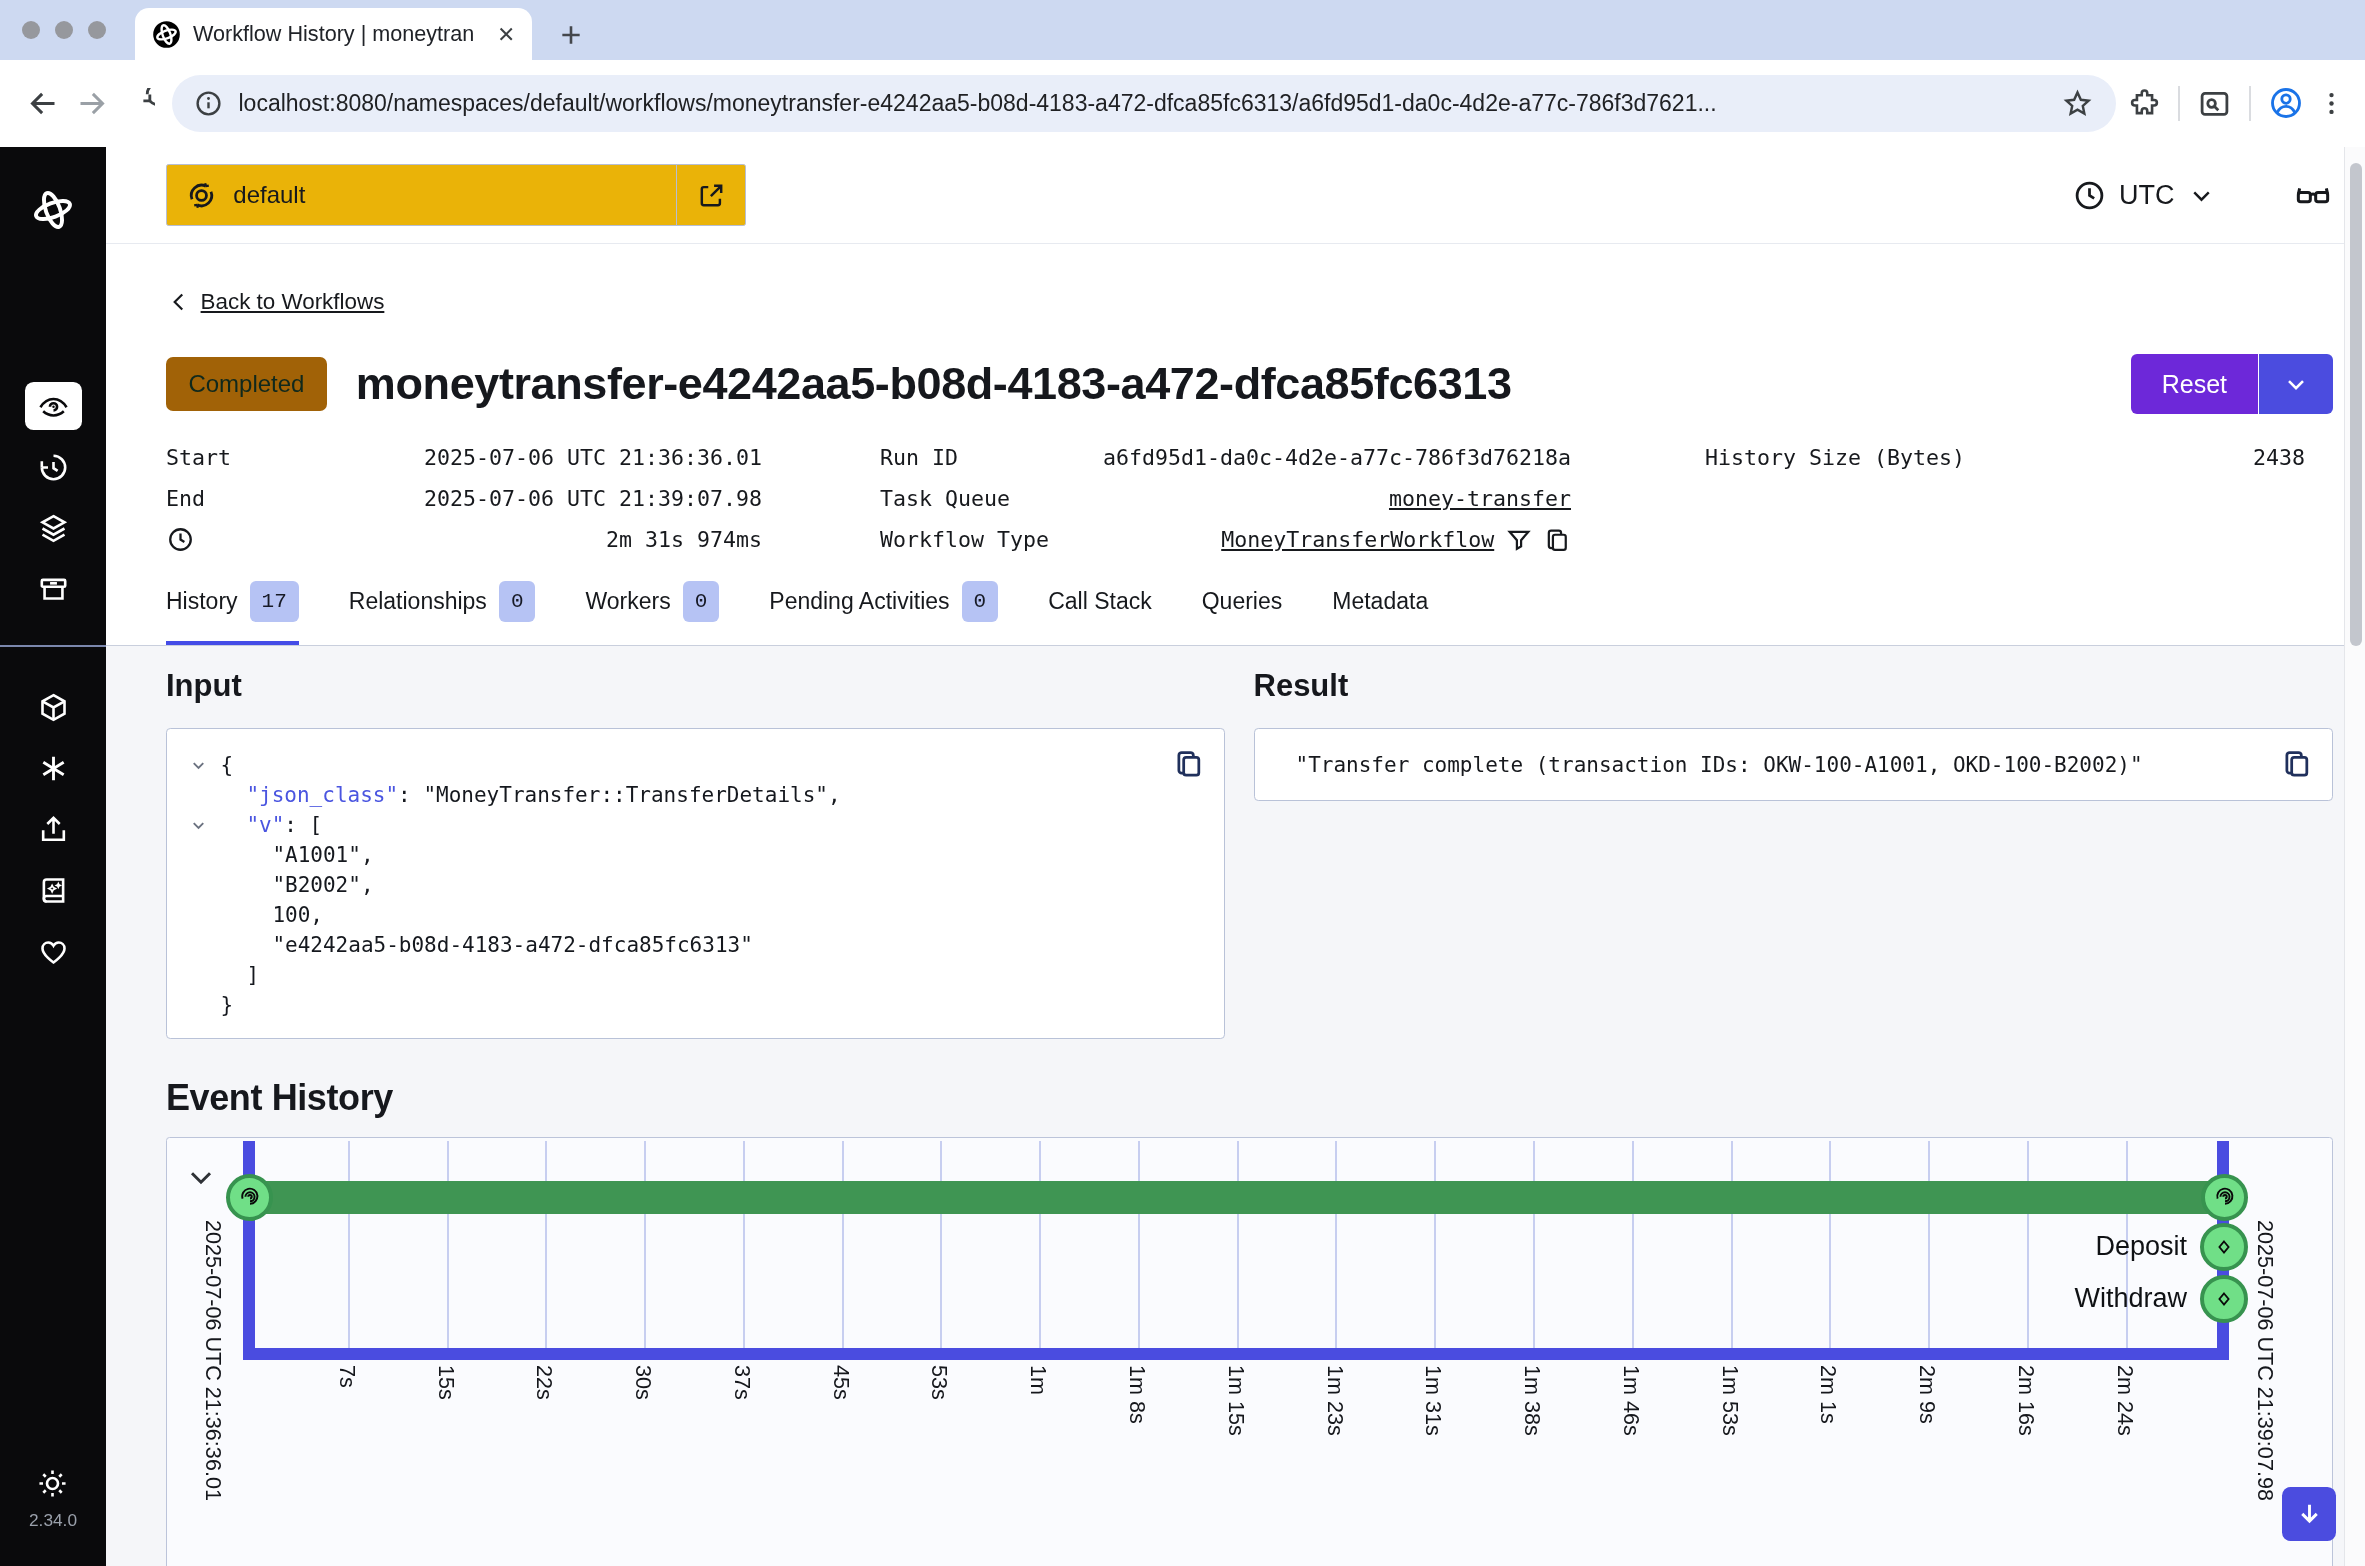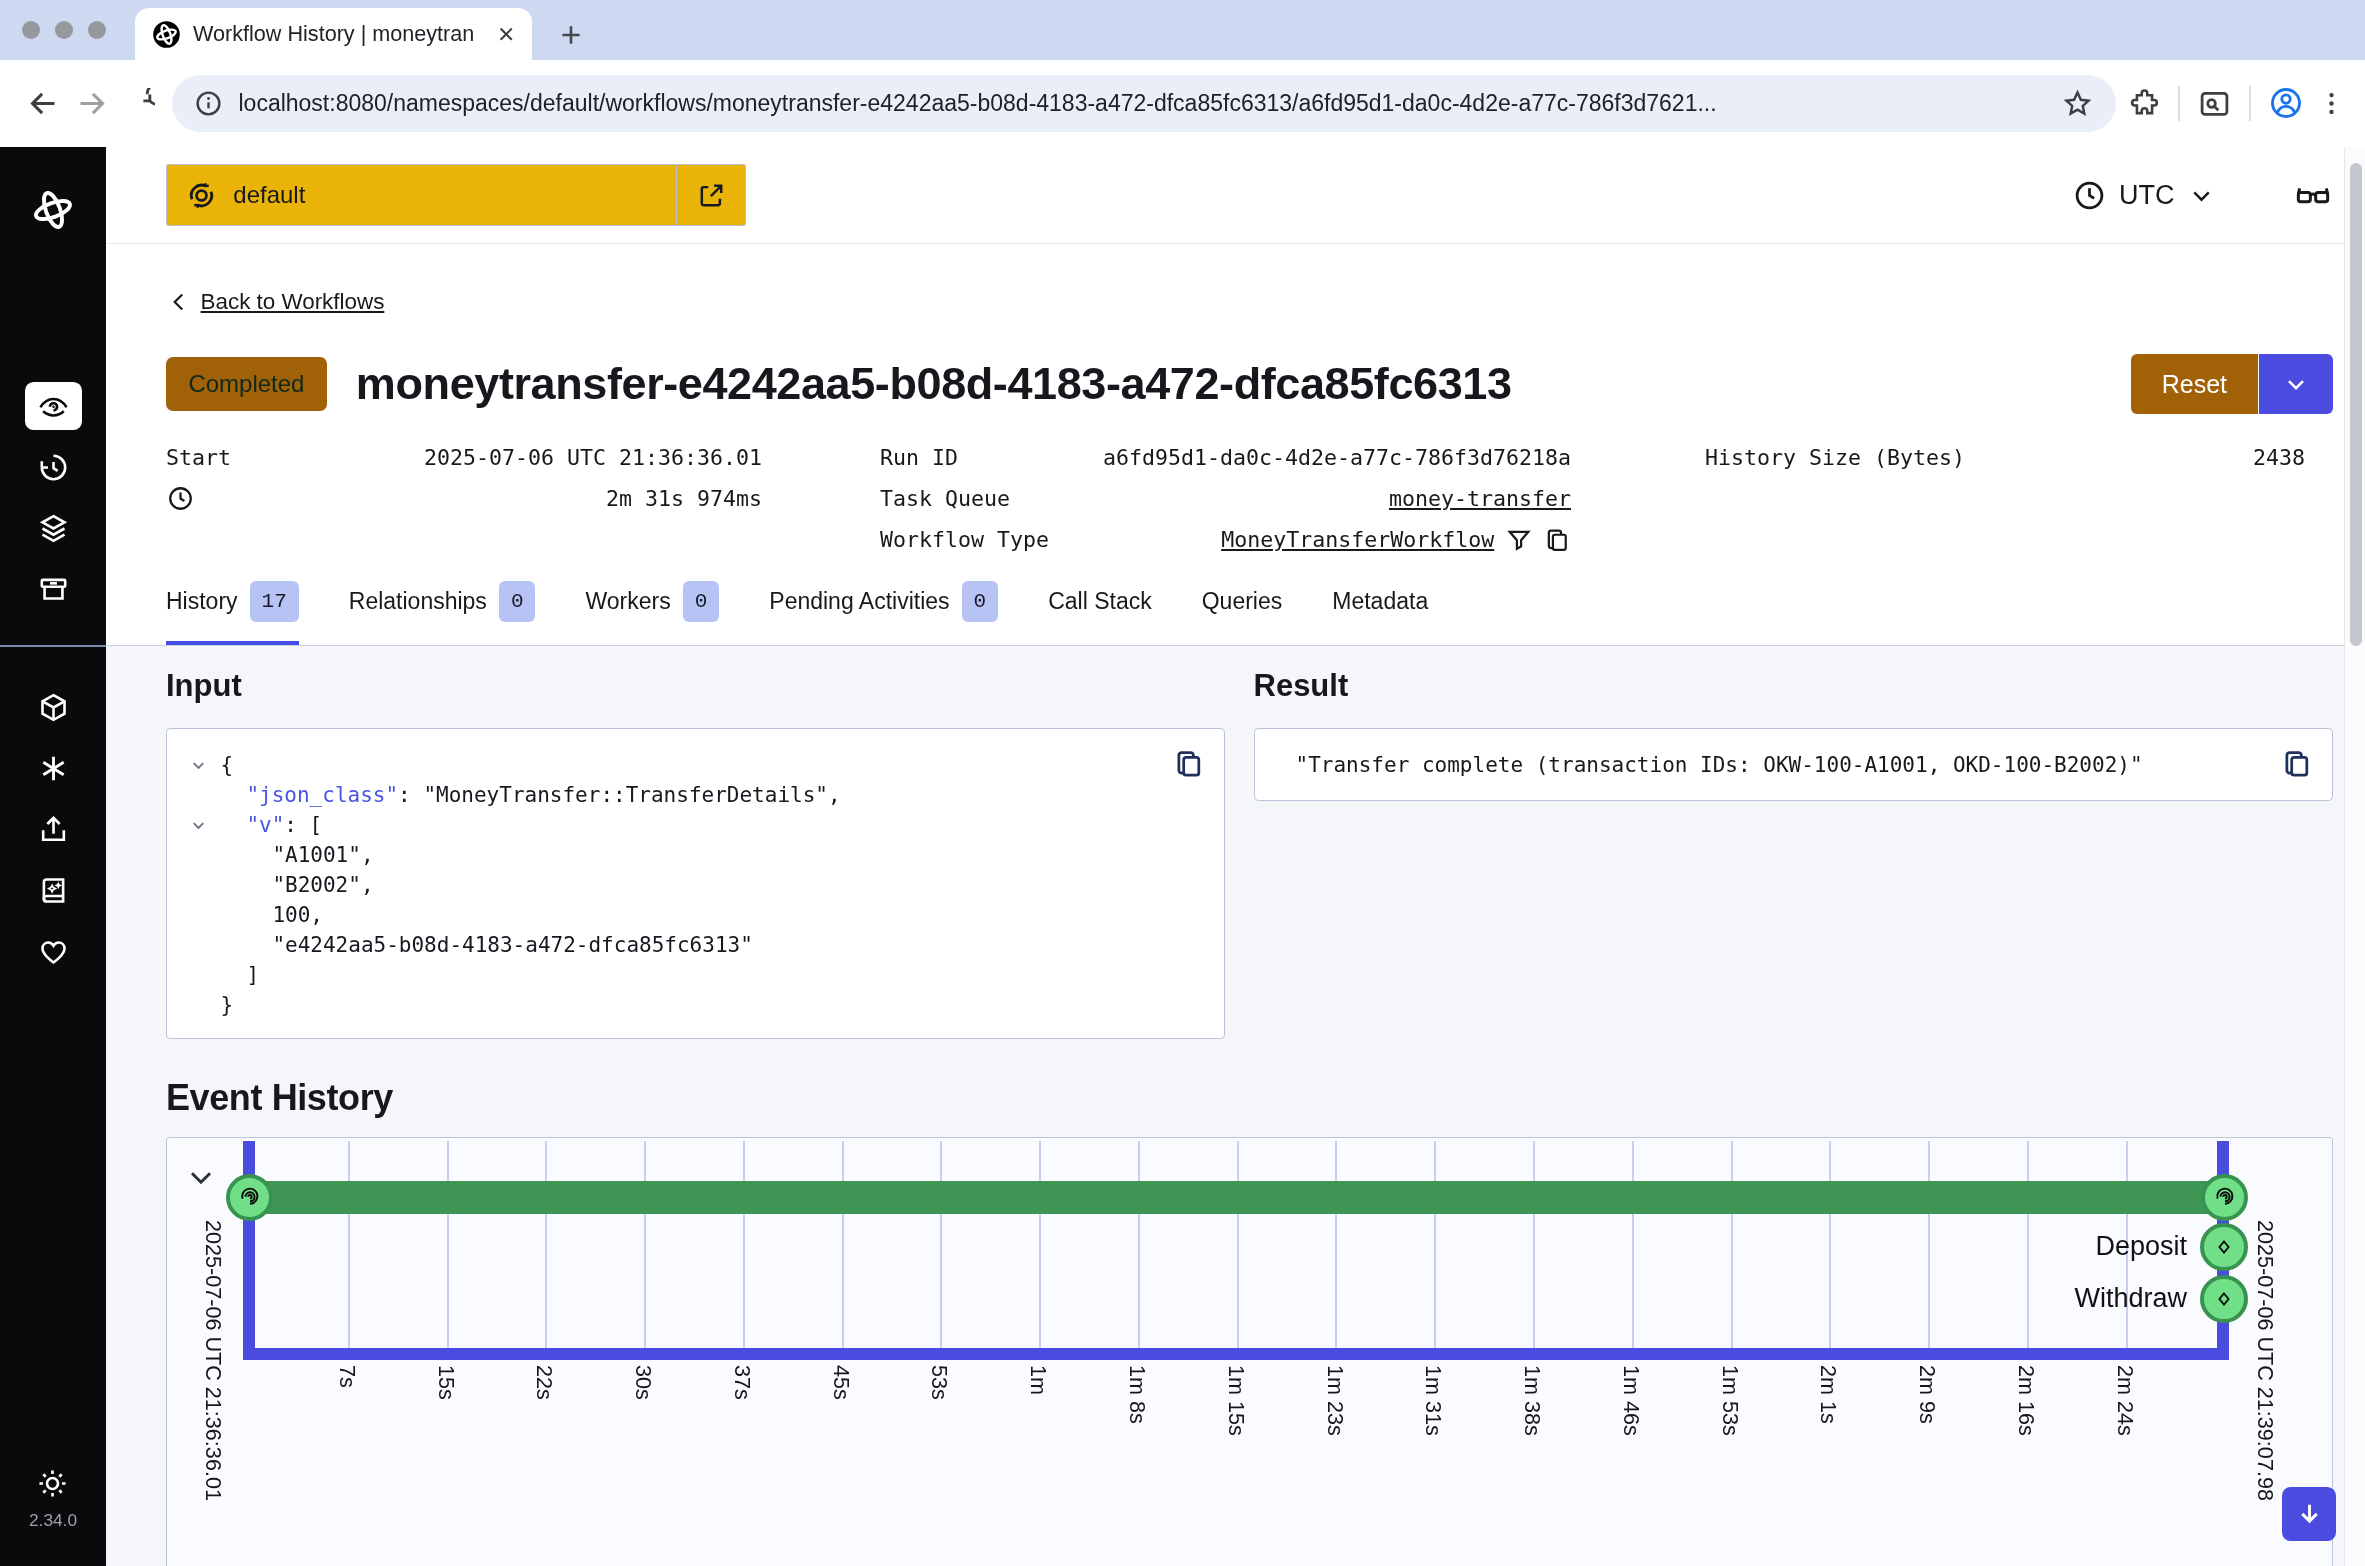--- a/index.html
+++ b/index.html
@@ -44,21 +44,21 @@
   .glasses { margin-left:55px; }
 
   
   .wf-header { background:#fff; padding:45px 33px 0 60px; border-bottom:1.7px solid #c9cfdd; }
   .back-row { display:flex; align-items:center; gap:8.6px; }
   .back-link { font-size:22.4px; font-weight:500; text-decoration:underline; color:#17191d; }
   .title-row { margin-top:39px; display:flex; align-items:center; gap:29px; }
   .status-badge { background:#a16207; color:#10291c; font-size:24px; font-weight:500; padding:13px 22.4px; border-radius:7px; }
   .wf-title { font-size:45px; font-weight:700; letter-spacing:-0.4px; color:#16181d; white-space:nowrap; overflow:hidden; flex:1; }
   .reset-split { display:flex; flex:none; }
-  .reset-main { background:#a16207; color:#fff; font-size:25px; font-weight:500; padding:0 31px; height:60px; display:flex; align-items:center; border-radius:6px 0 0 6px; border-right:1.7px solid #fff; }
+  .reset-main { background:#6d28d9; color:#fff; font-size:25px; font-weight:500; padding:0 31px; height:60px; display:flex; align-items:center; border-radius:6px 0 0 6px; border-right:1.7px solid #fff; }
   .reset-caret { background:#4b4cdf; width:74px; height:60px; display:flex; align-items:center; justify-content:center; border-radius:0 6px 6px 0; }
   .meta { margin-top:23px; display:flex; font-family:"DejaVu Sans Mono","Liberation Mono",monospace; font-size:21.6px; }
   .meta-col { display:flex; flex-direction:column; }
   .meta-row { height:41px; display:flex; align-items:center; justify-content:space-between; }
   .meta-val { text-align:right; display:flex; align-items:center; gap:10.4px; }
   .meta-link { text-decoration:underline; }
   .col1 { width:596px; } .col2 { width:691px; margin-left:118px; } .col3 { width:600px; margin-left:134px; }
   .tabs { margin-top:21px; display:flex; gap:50px; }
   .tab { display:flex; align-items:center; gap:12px; font-size:23px; font-weight:500; padding-bottom:19px; border-bottom:4.3px solid transparent; }
   .tab.active { border-bottom-color:#444ce7; }
@@ -343,20 +343,24 @@
                 </svg>
             </span>
           </div>
         </div>
 
         <div class="meta">
           <div class="meta-col col1">
             <div class="meta-row">
               <span>Start</span>
               <span class="meta-val">2025-07-06 UTC 21:36:36.01</span>
+            </div>
+            <div class="meta-row">
+              <span>End</span>
+              <span class="meta-val">2025-07-06 UTC 21:39:07.98</span>
             </div>
             <div class="meta-row">
               <span>
                 <svg width="29" height="29" viewBox="0 0 24 24" fill="none" stroke="#17191d" stroke-width="1.9">
                     <circle cx="12" cy="12" r="8.5"></circle>
                     <path d="M12 7v5l3.2 2"></path>
                   </svg>
               </span>
               <span class="meta-val">2m 31s 974ms</span>
             </div>

